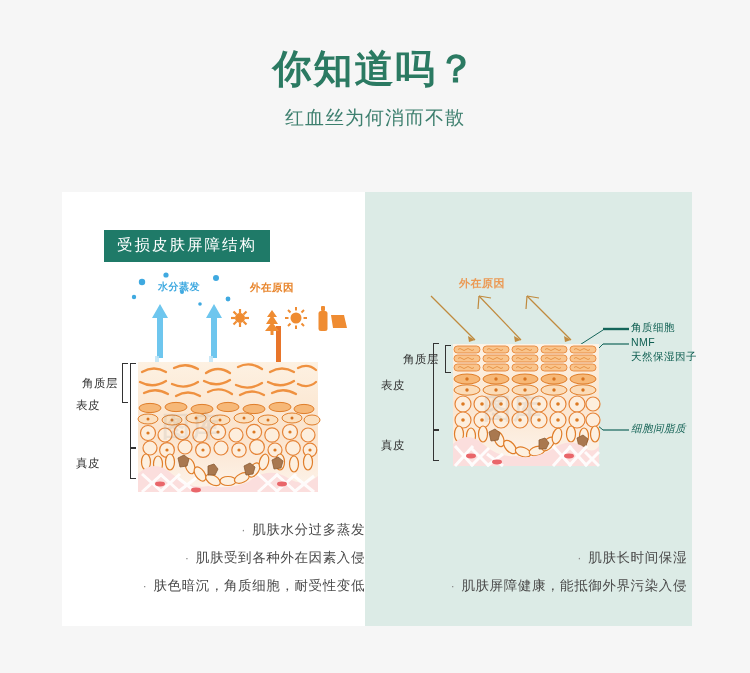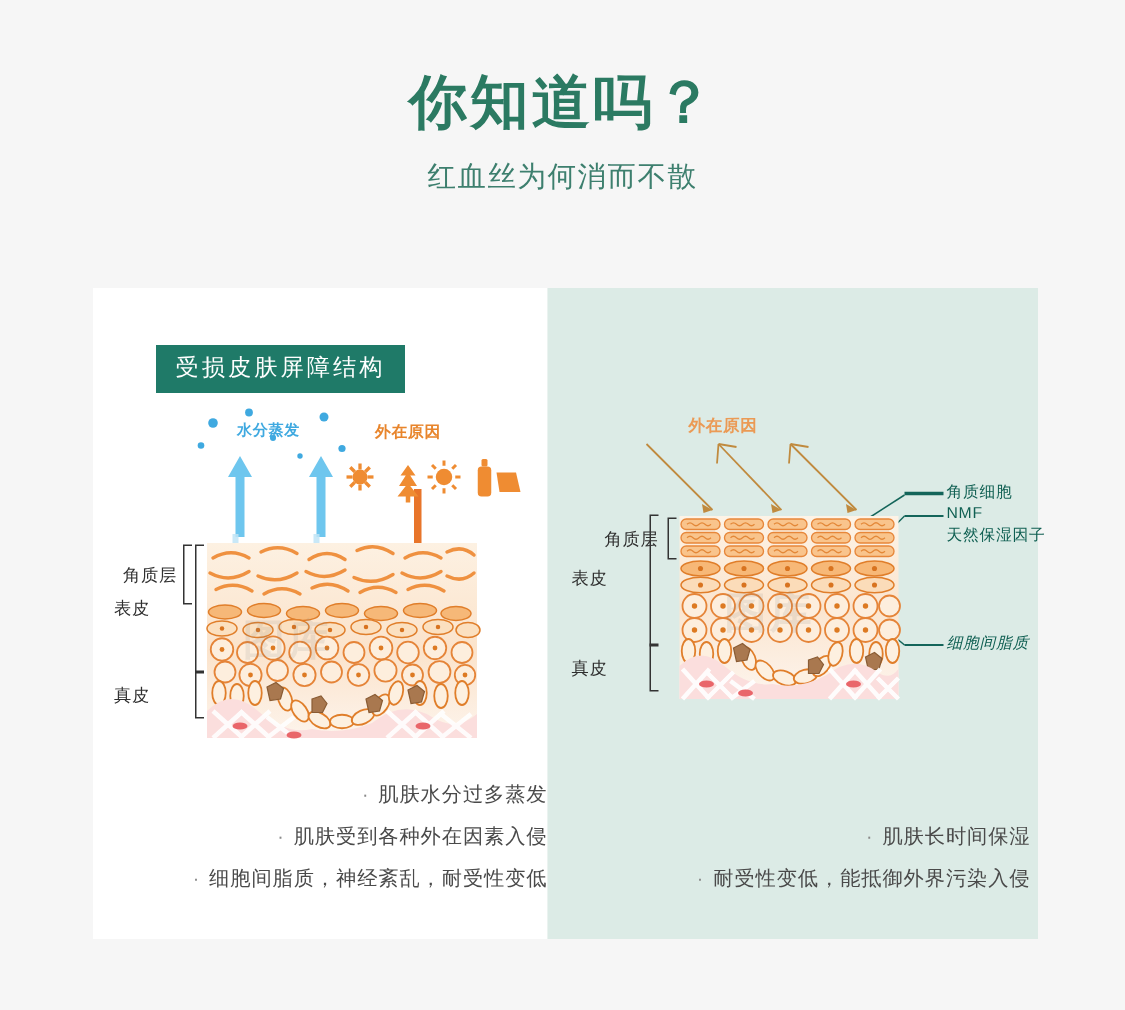--- a/index.html
+++ b/index.html
@@ -305,21 +305,21 @@
             <ellipse cx="144" cy="122" rx="5" ry="2.4"></ellipse>
           </g>
         </svg>
 
         <div class="wm" style="left:92px;top:142px;">图库</div>
       </div>
 
       <div class="bullets">
         <div class="bullet"><span class="dot">·</span><span>肌肤水分过多蒸发</span></div>
         <div class="bullet"><span class="dot">·</span><span>肌肤受到各种外在因素入侵</span></div>
-        <div class="bullet"><span class="dot">·</span><span>细胞间脂质，神经紊乱，耐受性变低</span></div>
+        <div class="bullet"><span class="dot">·</span><span>肤色暗沉，角质细胞，耐受性变低</span></div>
       </div>
     </div>
 
     <div class="panel panel-right">
 
 
       <div class="diagram dg-right">
 
         <div class="lbl lbl-orange2" style="left:80px;top:6px;">外在原因</div>
 
@@ -519,18 +519,18 @@
               <ellipse cx="44" cy="118" rx="5" ry="2.4"></ellipse>
             <ellipse cx="116" cy="112" rx="5" ry="2.4"></ellipse>
           </g>
         </svg>
 
         <div class="wm" style="left:104px;top:120px;">图库</div>
       </div>
 
       <div class="bullets">
         <div class="bullet"><span class="dot">·</span><span>肌肤长时间保湿</span></div>
-        <div class="bullet"><span class="dot">·</span><span>耐受性变低，能抵御外界污染入侵</span></div>
+        <div class="bullet"><span class="dot">·</span><span>肌肤屏障健康，能抵御外界污染入侵</span></div>
       </div>
     </div>
 
   </div>
 </div>
 
 </body></html>

